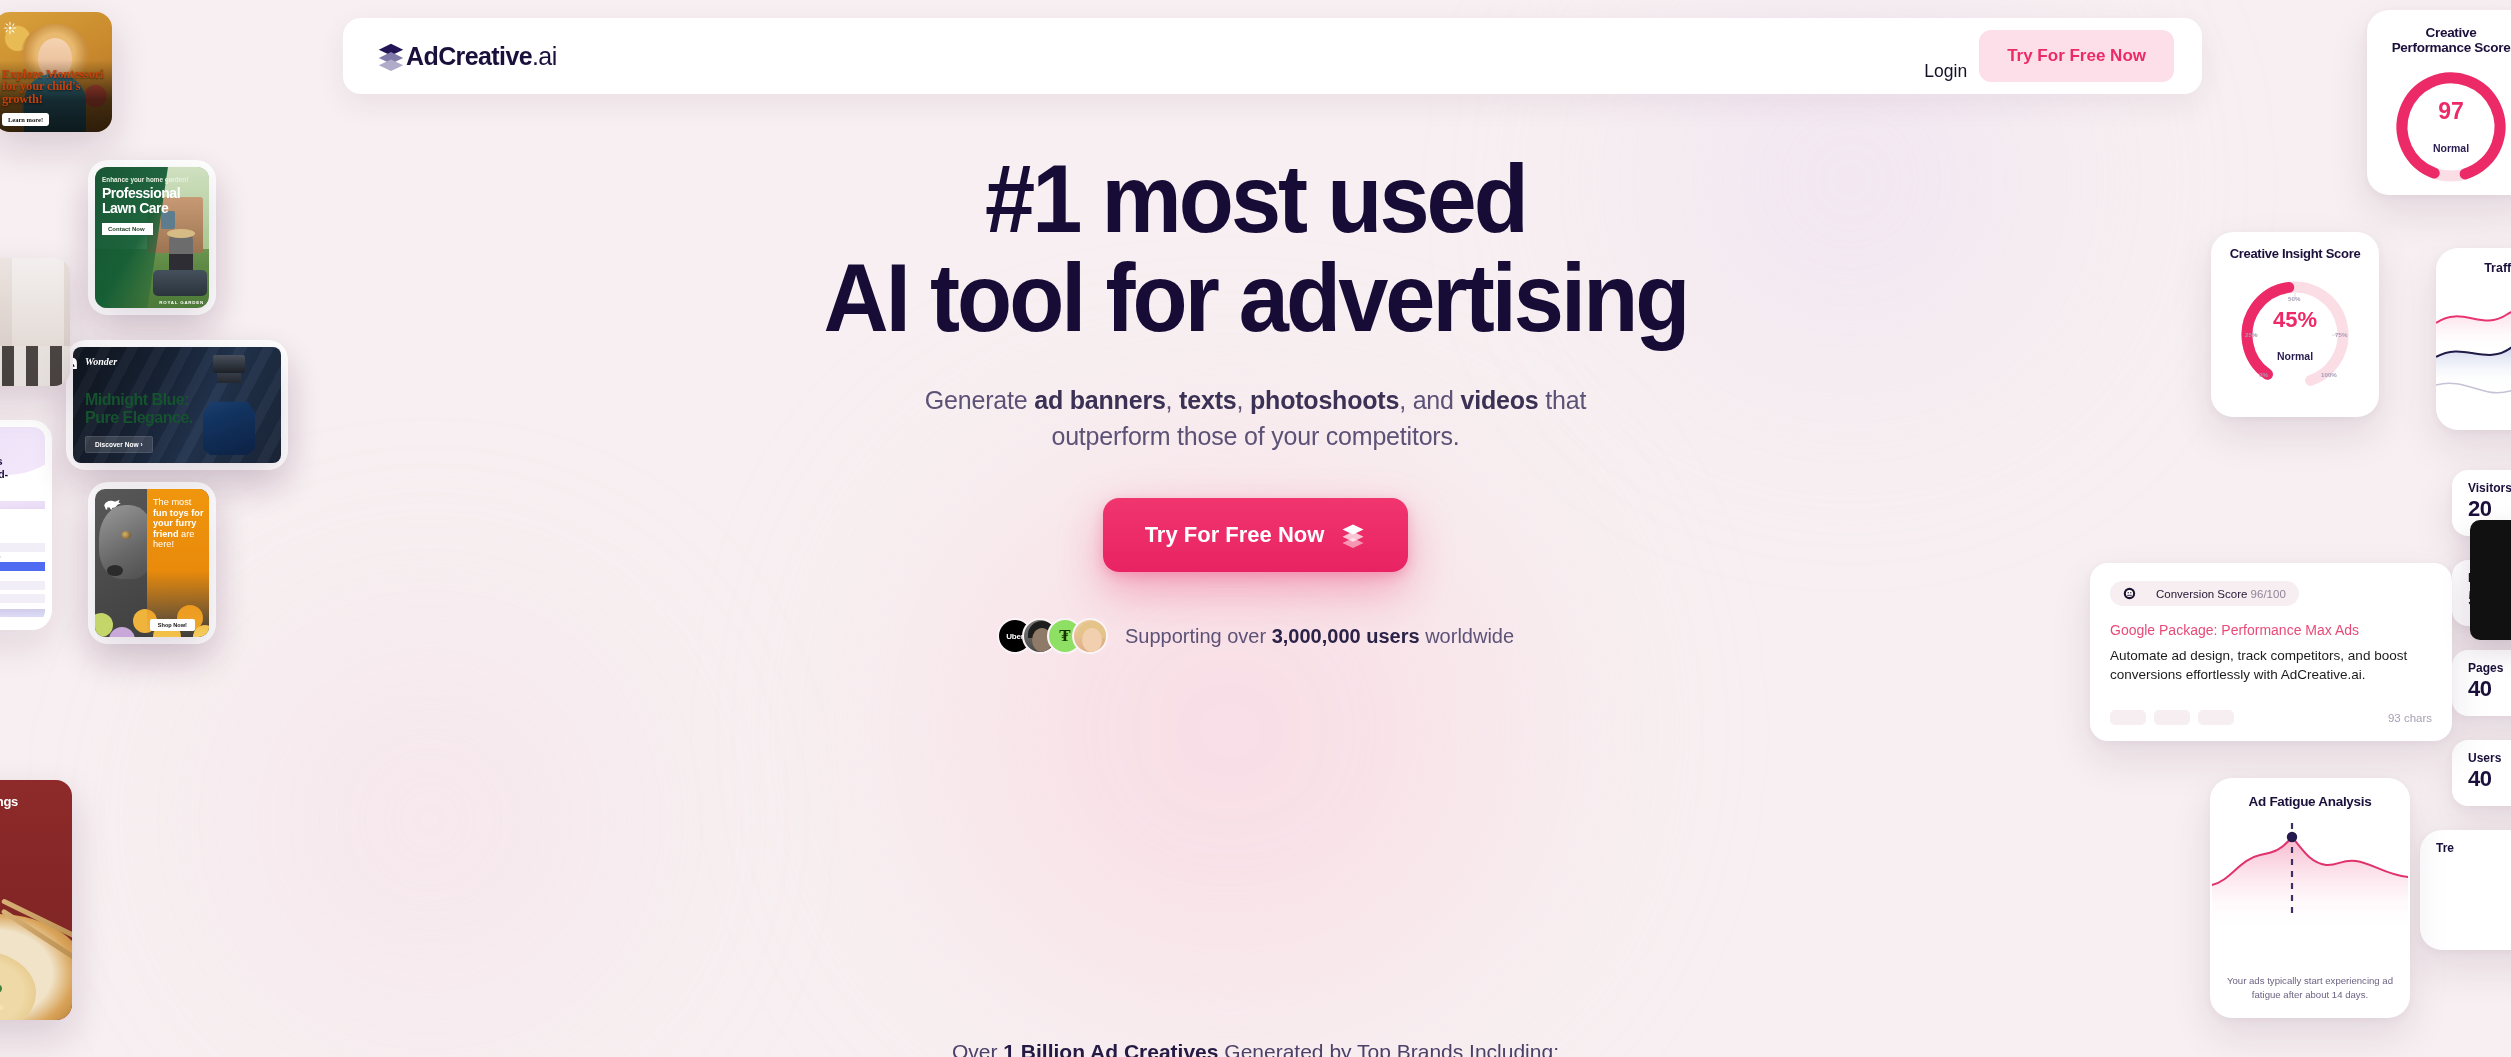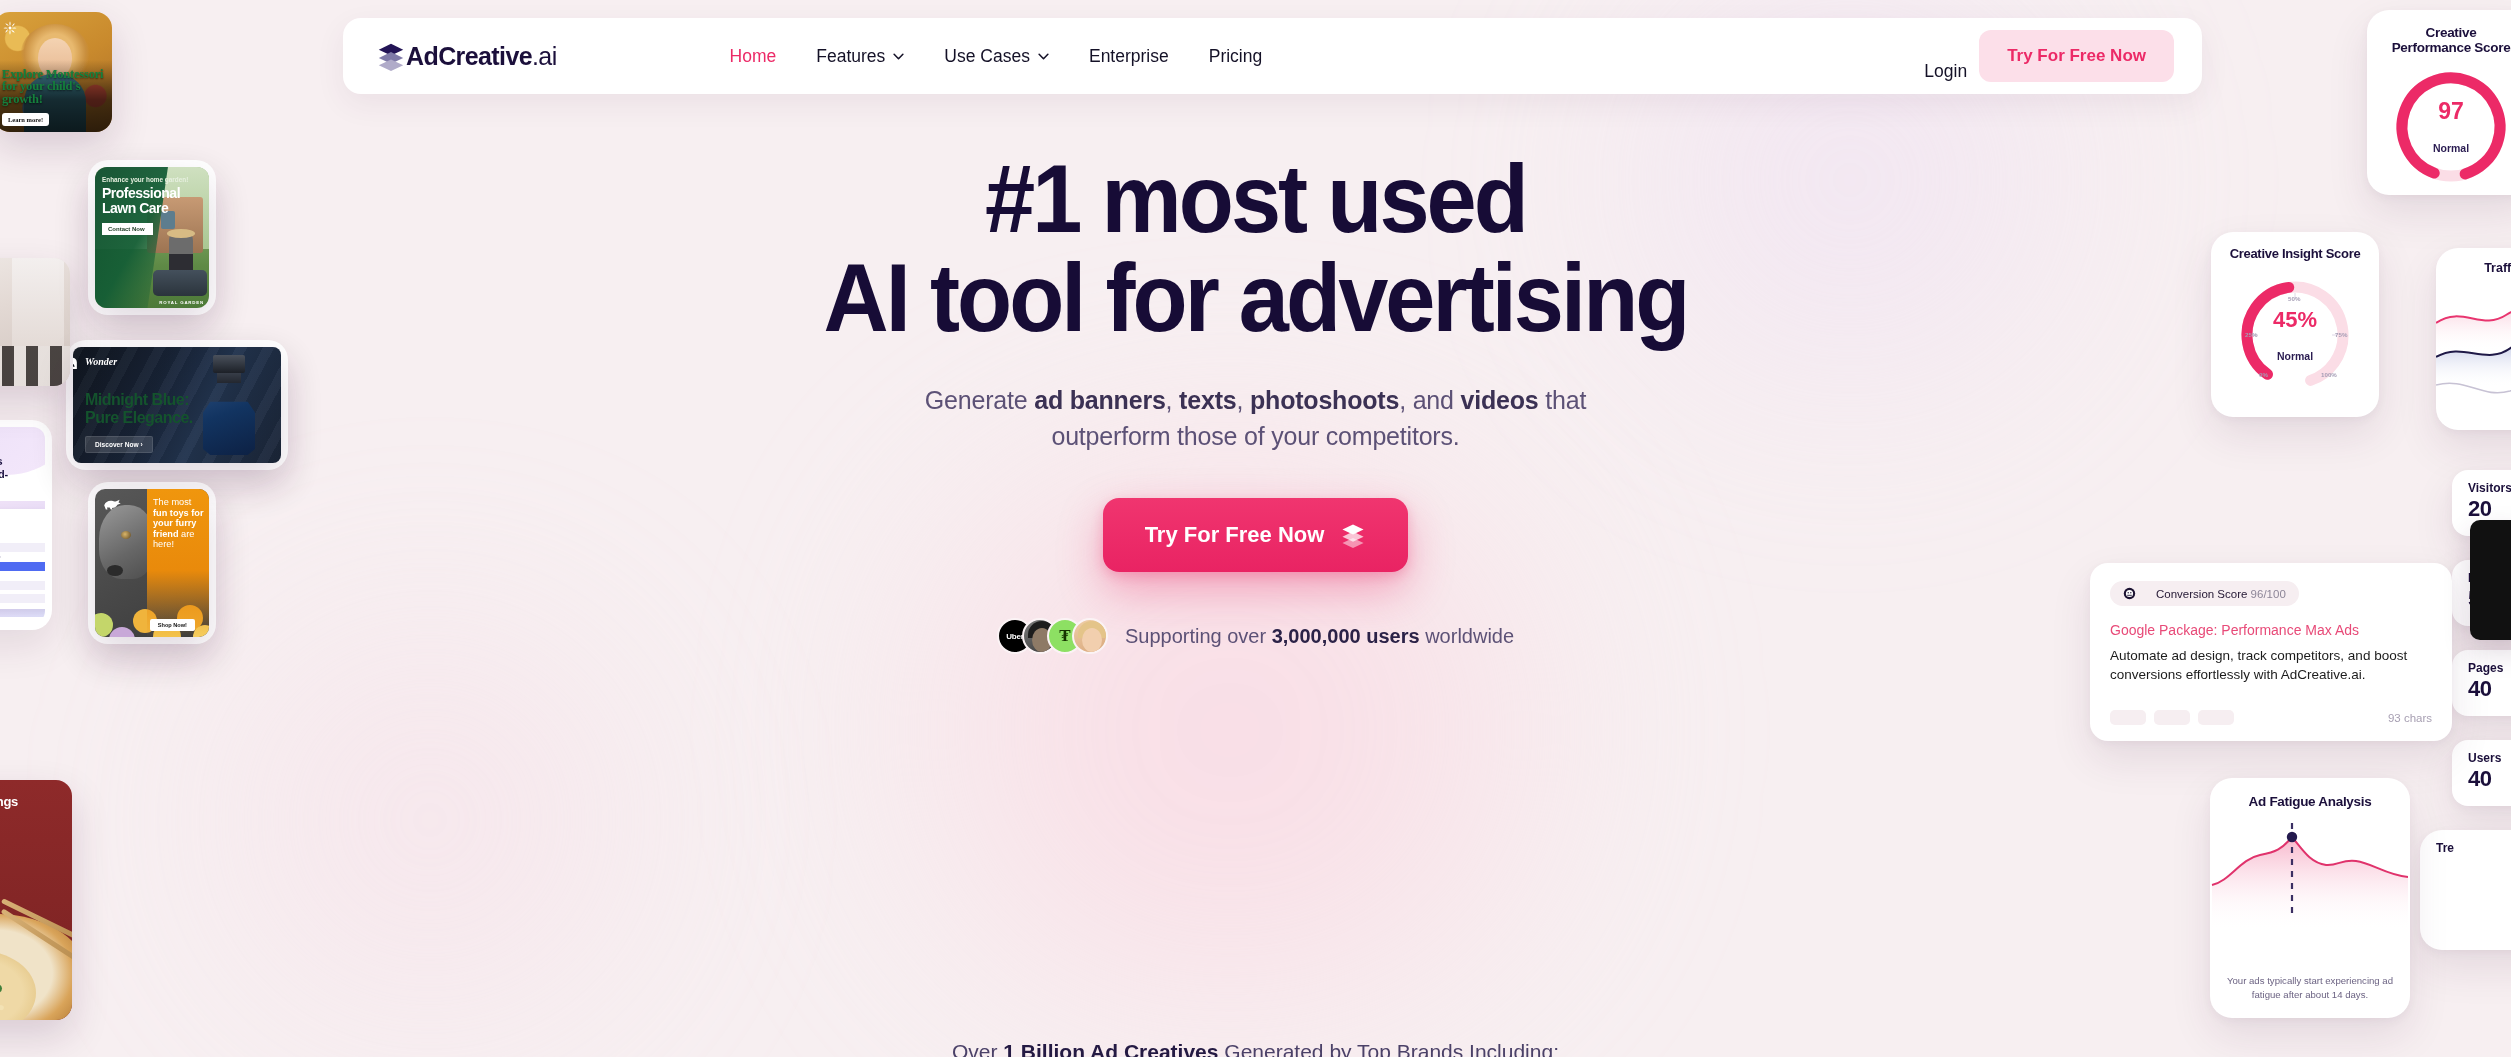--- a/index.html
+++ b/index.html
@@ -48,21 +48,21 @@
       linear-gradient(150deg,#d9a23c 0%, #c98a2d 50%, #a96b26 100%);
   }
   .mont-hair { position:absolute; left:26px; top:12px; width:70px; height:64px; border-radius:50%;
     background: radial-gradient(ellipse at 50% 45%, #e8b96f 0 38%, #c98f3e 62%, rgba(0,0,0,0) 70%); }
   .mont-face { position:absolute; left:44px; top:26px; width:34px; height:40px; border-radius:50% 50% 48% 48%;
     background: linear-gradient(180deg,#f4d3b2,#e7b891); }
   .mont-sweater { position:absolute; left:30px; top:62px; width:62px; height:58px;
     background: linear-gradient(180deg,#3f7e8e,#2e6272); border-radius:28px 28px 0 0; }
   .mont-shade { position:absolute; left:0; right:0; bottom:0; height:72px;
     background: linear-gradient(180deg, rgba(0,0,0,0) 0%, rgba(0,0,0,.62) 55%, rgba(0,0,0,.74) 100%); }
-  .mont-txt { position:absolute; left:8px; bottom:26px; color:#15803d; font-weight:800;
+  .mont-txt { position:absolute; left:8px; bottom:26px; color:#c2410c; font-weight:800;
     font-size:12.5px; line-height:12.8px; letter-spacing:-.2px; text-shadow:0 1px 2px rgba(0,0,0,.6);
     font-family:"Liberation Serif", serif; }
   .mont-btn { position:absolute; left:8px; bottom:6px; background:#fff; color:#111;
     font-size:6.5px; font-weight:700; padding:3px 6px; border-radius:3px;
     font-family:"Liberation Serif", serif; }
   .mont-logo { position:absolute; left:8px; top:8px; width:16px; height:16px; color:#fff; }
 
   
   #ad-chess { left: -70px; top: 258px; width: 140px; height: 128px; }
   .chess-bg { position:absolute; inset:0;
@@ -417,43 +417,20 @@
 <div id="header">
   <div class="brand">
     <svg width="30" height="30" viewBox="0 0 32 32">
       <path d="M16 3l13 6.2-13 6.2L3 9.2z" fill="#231456"></path>
       <path d="M16 11.8l13 6.2-13 6.2-13-6.2z" fill="#7f7aa8"></path>
       <path d="M16 19.6l13 6.2-13 6.2-13-6.2z" fill="#b0abc9"></path>
     </svg>
     <span class="brand-name"><span>AdCreative</span><span class="ai">.ai</span></span>
   </div>
 
-  <nav class="nav">
-    <div class="nav-item active">
-      <span>Home</span>
-    </div>
-    <div class="nav-item">
-      <span>Features</span>
-      <svg class="chev" viewBox="0 0 12 8">
-          <path d="M1 1.5L6 6.5l5-5" stroke="#141127" stroke-width="1.8" fill="none" stroke-linecap="round" stroke-linejoin="round"></path>
-        </svg>
-    </div>
-    <div class="nav-item">
-      <span>Use Cases</span>
-      <svg class="chev" viewBox="0 0 12 8">
-          <path d="M1 1.5L6 6.5l5-5" stroke="#141127" stroke-width="1.8" fill="none" stroke-linecap="round" stroke-linejoin="round"></path>
-        </svg>
-    </div>
-    <div class="nav-item">
-      <span>Enterprise</span>
-    </div>
-    <div class="nav-item">
-      <span>Pricing</span>
-    </div>
-  </nav>
 
   <div class="header-right">
     <div class="login">Login</div>
     <button class="try-btn-sm">Try For Free Now</button>
   </div>
 </div>
 
 <div id="hero">
   <h1 class="hero-h1">
     <span>#1 most used</span><br>

